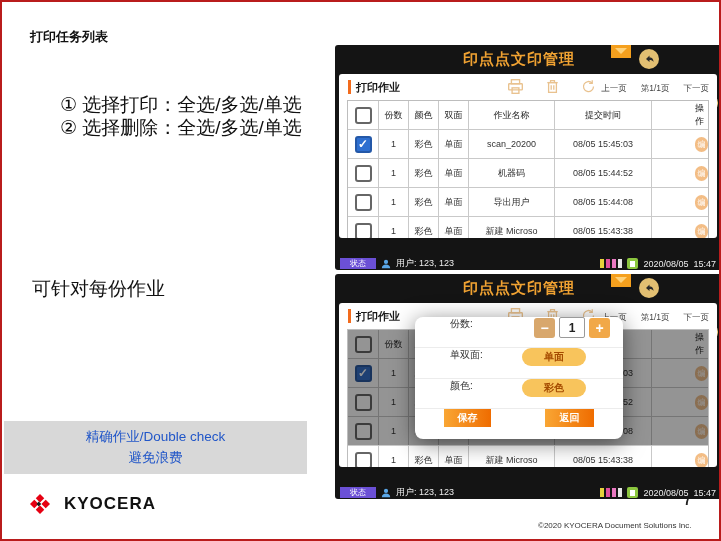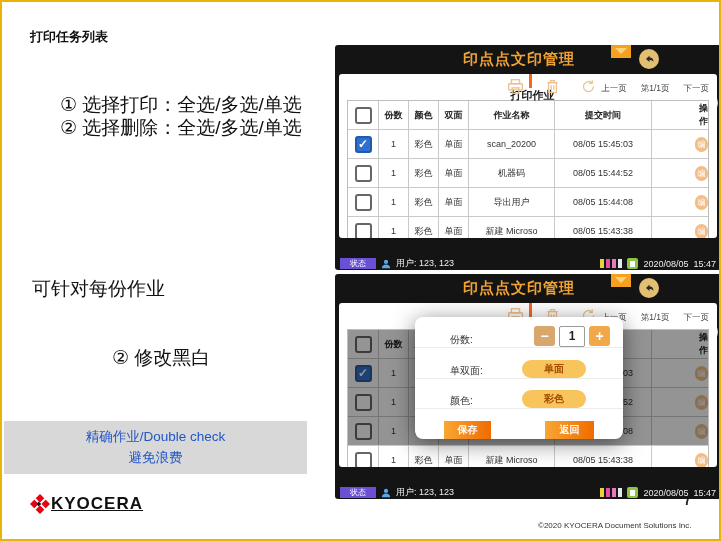--- a/index.html
+++ b/index.html
@@ -1,33 +1,33 @@
 <!DOCTYPE html>
 <html><head>
 <meta charset="utf-8">
 <style>
   html,body{margin:0;padding:0;background:#888;}
   *{box-sizing:border-box;}
   .slide{
     position:relative;width:721px;height:541px;background:#fff;
-    border:2px solid #eab308;overflow:hidden;
+    border:2px solid #b91c1c;overflow:hidden;
     font-family:"Liberation Sans","DejaVu Sans",sans-serif;color:#111;
   }
   
   .slide-title{position:absolute;left:28px;top:26px;font-size:13px;font-weight:bold;}
   .h1a{position:absolute;left:36px;top:60px;font-size:19px;}
   .b1a{position:absolute;left:58px;top:90px;font-size:19px;}
   .b1b{position:absolute;left:58px;top:113px;font-size:19px;}
   .h2a{position:absolute;left:30px;top:274px;font-size:19px;}
   .b2a{position:absolute;left:110px;top:320px;font-size:19px;}
   .b2b{position:absolute;left:110px;top:343px;font-size:19px;}
   .callout{position:absolute;left:2px;top:419px;width:303px;height:53px;background:#d8d8d8;
     display:flex;flex-direction:column;align-items:center;justify-content:center;gap:3px;}
   .callout div{color:#2156c8;font-size:13.5px;}
-  .logo{position:absolute;left:28px;top:492px;display:flex;align-items:flex-end;gap:1px;text-decoration:underline;}
+  .logo{position:absolute;left:28px;top:492px;display:flex;align-items:flex-end;gap:14px;}
   .logo-text{font-size:17px;font-weight:800;letter-spacing:1px;color:#111;}
   .page-num{position:absolute;left:680px;top:484px;font-size:21px;color:#222;}
   .copyright{position:absolute;left:536px;top:519px;font-size:8px;color:#333;}
 
   
   .shot{position:absolute;left:333px;width:386px;height:225px;background:#141414;border-radius:3px;
     display:flex;flex-direction:column;}
   .shot1{top:43px;}
   .shot2{top:272px;}
   .titlebar{position:relative;height:29px;flex:none;}
@@ -35,31 +35,31 @@
     color:#f0a232;font-size:15px;font-weight:bold;letter-spacing:1px;white-space:nowrap;}
   .bookmark{position:absolute;right:90px;top:0;width:20px;height:13px;background:#f5a01e;}
   .bookmark::after{content:"";position:absolute;left:4px;top:3px;border:6px solid transparent;border-top-color:#ffd27a;}
   .home-btn{position:absolute;right:62px;top:4px;width:20px;height:20px;border-radius:50%;
     background:#e2bf72;display:flex;align-items:center;justify-content:center;padding:0;border:none;}
   .exit-btn{position:absolute;right:3px;top:4px;height:20px;width:56px;border-radius:10px;
     background:#d8b866;border:1px solid #f0d28a;display:flex;align-items:center;justify-content:center;gap:3px;
     color:#1c1c1c;font-size:10px;font-weight:bold;padding:0;margin-top:44px;}
   
   .panel{position:relative;flex:1;margin:0 4px;background:#ffffff;border-radius:3px;overflow:hidden;}
-  .panel-titlerow{position:relative;height:26px;display:flex;align-items:center;padding-left:9px;flex-direction:column;}
+  .panel-titlerow{position:relative;height:26px;display:flex;align-items:center;padding-left:9px;}
   .orange-bar{width:3px;height:14px;background:#f26b1d;margin-right:5px;flex:none;}
   .panel-title{font-size:11px;font-weight:bold;color:#1a1a1a;}
   .toolbar{position:absolute;left:168px;top:5px;display:flex;gap:22px;align-items:center;}
   .toolbar button{background:none;border:none;padding:0;line-height:0;}
   .pagination{position:absolute;right:8px;top:9px;font-size:8.5px;color:#444;display:flex;gap:14px;white-space:nowrap;}
   .pagination span{cursor:default;}
   
   .jtable{margin:0 8px;border:1px solid #bdbdbd;font-size:9px;color:#333;}
   .trow{display:flex;height:29px;border-top:1px solid #c9c9c9;background:#fff;}
-  .trow.thead{height:28px;border-top:none;font-weight:bold;color:#222;text-align:right;}
+  .trow.thead{height:28px;border-top:none;font-weight:normal;color:#222;}
   .td{display:flex;align-items:center;justify-content:center;border-left:1px solid #c9c9c9;overflow:hidden;}
   .td:first-child{border-left:none;}
   .w-cb{width:30px;flex:none;}
   .w-copies{width:30px;flex:none;}
   .w-color{width:30px;flex:none;}
   .w-duplex{width:30px;flex:none;}
   .w-name{width:86px;flex:none;}
   .w-time{width:97px;flex:none;}
   .w-act{flex:1;padding-left:43px;}
   .cb{width:17px;height:17px;border:2px solid #666;border-radius:3px;background:#fff;
@@ -73,21 +73,21 @@
     color:#eee;font-size:9px;white-space:nowrap;}
   .status-badge{background:#6b50d6;color:#fff;font-size:8px;width:36px;height:11px;line-height:11px;text-align:center;flex:none;}
   .toner{display:flex;gap:2px;align-items:flex-end;margin-left:auto;}
   .toner span{width:4px;height:9px;display:inline-block;}
   .t-y{background:#e6d23c;}.t-m{background:#e0509e;}.t-p{background:#e878c0;}.t-k{background:#e8e8e8;}
   .green-doc{width:11px;height:11px;background:#8cc63f;border-radius:2px;display:flex;align-items:center;justify-content:center;}
   .green-doc i{width:5px;height:6px;background:#fff;display:block;}
   
   .dialog{position:absolute;left:80px;top:43px;width:208px;height:122px;background:#fff;border-radius:8px;
     box-shadow:0 4px 22px rgba(0,0,0,0.5);z-index:10;display:flex;flex-direction:column;}
-  .m-row{flex:1;display:flex;align-items:flex-end;justify-content:space-between;padding:0 13px 0 35px;border-top:1px solid #ececec;}
+  .m-row{flex:1;display:flex;align-items:flex-start;justify-content:space-between;padding:0 13px 0 35px;border-top:1px solid #ececec;}
   .m-row:first-child{border-top:none;}
   .m-label{font-size:10px;color:#333;}
   .stepper{display:flex;align-items:center;gap:4px;}
   .step{width:21px;height:20px;border:none;border-radius:3px;color:#fff;font-size:14px;font-weight:bold;
     display:flex;align-items:center;justify-content:center;padding:0;line-height:1;}
   .step.minus{background:#d8a76c;}
   .step.plus{background:#f1a848;}
   .step-val{width:26px;height:21px;border:1px solid #9a9a9a;border-radius:2px;background:#fff;
     display:flex;align-items:center;justify-content:center;font-size:12px;font-weight:bold;color:#222;}
   .val-pill{width:64px;height:18px;border:none;border-radius:9px;background:#f8c45c;
@@ -101,21 +101,20 @@
 </style>
 </head>
 <body>
 
 <div class="slide">
 
   <div class="slide-title">打印任务列表</div>
   <div class="b1a">① 选择打印：全选/多选/单选</div>
   <div class="b1b">② 选择删除：全选/多选/单选</div>
   <div class="h2a">可针对每份作业</div>
-  <div class="b2b">② 修改黑白</div>
   <div class="callout">
     <div>精确作业/Double check</div>
     <div>避免浪费</div>
   </div>
   <div class="logo">
     <span>
       <svg width="20" height="20" viewBox="0 0 100 100">
         <path d="M50 0 L100 50 L50 100 L0 50 Z" fill="#e60012"></path>
         <path d="M25 18 L82 75 L75 82 L18 25 Z" fill="#fff"></path>
         <path d="M75 18 L18 75 L25 82 L82 25 Z" fill="#fff"></path>

